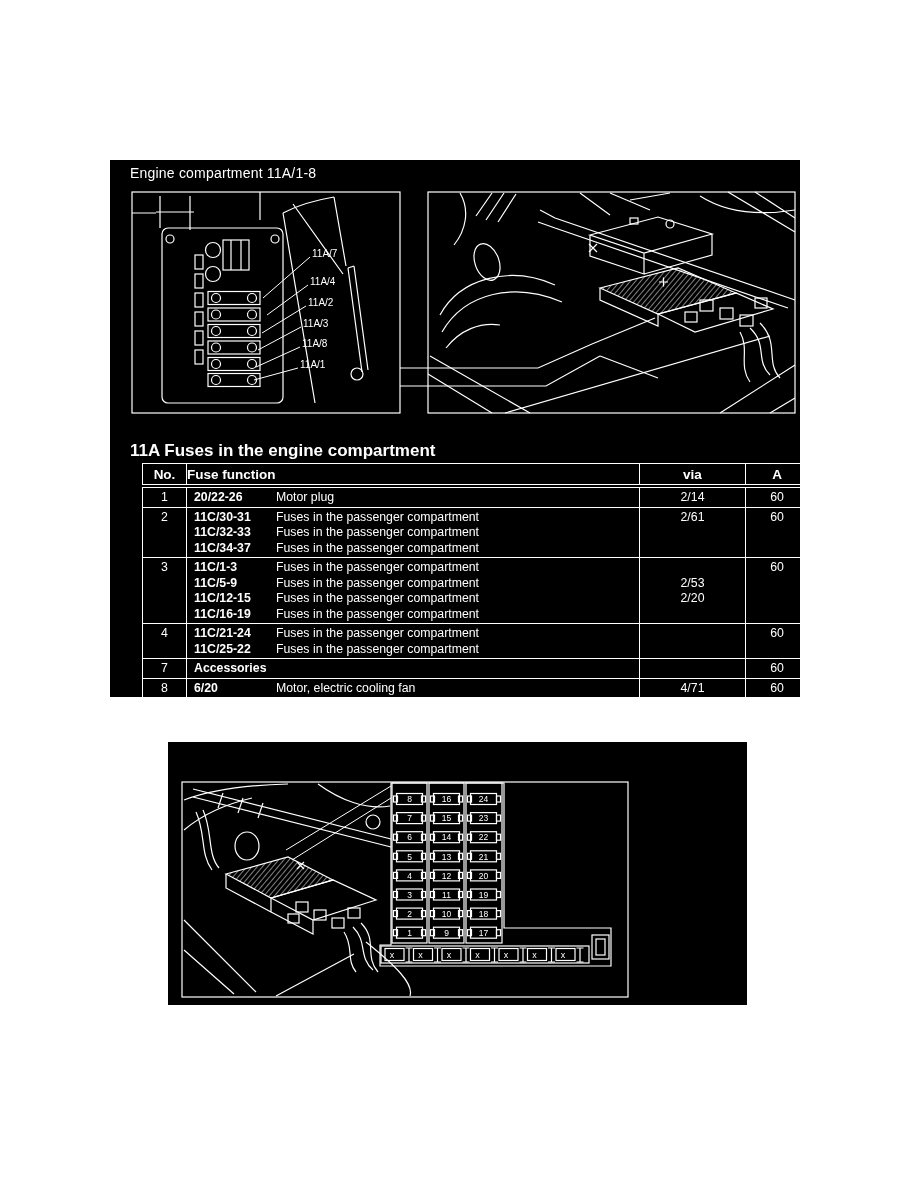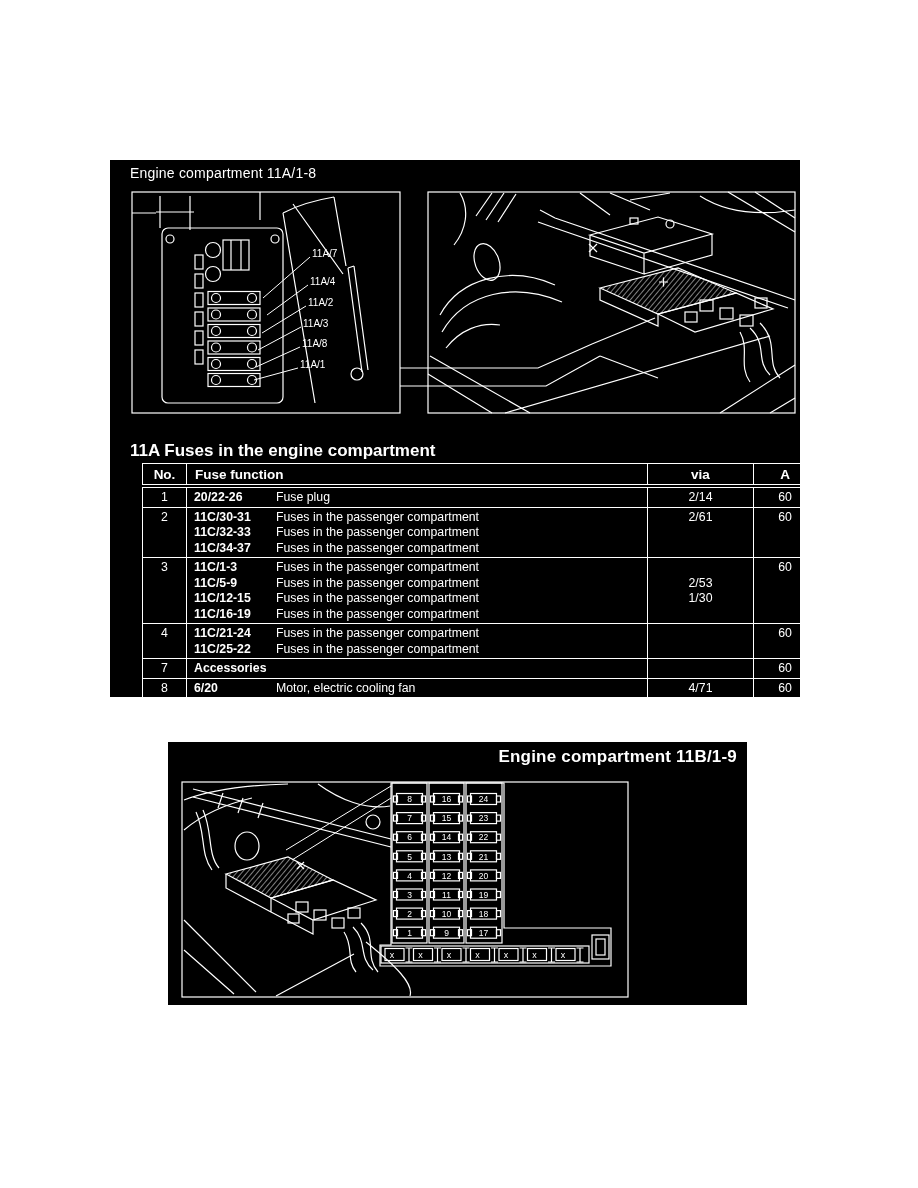--- a/index.html
+++ b/index.html
@@ -10,21 +10,21 @@
   .panel-b{left:168px;top:742px;width:579px;height:263px;}
   .panel-a-title{position:absolute;left:20px;top:5px;font-size:14px;font-weight:normal;letter-spacing:.2px;}
   .panel-b-title{position:absolute;right:10px;top:5px;font-size:17px;font-weight:bold;letter-spacing:.2px;}
   svg.art{position:absolute;left:0;top:0;}
   .caption{position:absolute;left:20px;top:281px;font-size:17px;font-weight:bold;}
   table.fuse-table{position:absolute;left:20px;top:303px;width:662px;border-collapse:collapse;
         table-layout:fixed;font-size:12.3px;color:#fff;margin-left:12px;}
   .fuse-table th,.fuse-table td{border:1px solid #fff;vertical-align:top;padding:0;}
   .fuse-table thead th{border-bottom:4px double #fff;font-size:13.5px;height:20px;vertical-align:middle;}
   th.c-no,col.c-no{width:43px;}
-  th.c-fn{width:452px;text-align:left;padding-left:8px;}
+  th.c-fn{width:452px;text-align:left;}
   th.c-via{width:105px;}
   th.c-a{width:62px;}
   td.c-no,th.c-no,td.c-via,th.c-via,td.c-a,th.c-a{text-align:center;}
   .fuse-table td{padding-top:2px;padding-bottom:1px;}
   .fline{height:15.5px;line-height:15.5px;white-space:nowrap;}
   .code{display:inline-block;min-width:82px;padding-left:7px;font-weight:bold;}
   svg text{font-family:"Liberation Sans",sans-serif;}
 </style>
 </head>
 <body>
@@ -140,21 +140,21 @@
           <th class="c-no">No.</th>
           <th class="c-fn">Fuse function</th>
           <th class="c-via">via</th>
           <th class="c-a">A</th>
         </tr>
       </thead>
       <tbody id="fuse-rows">
           <tr>
             <td class="c-no">1</td>
             <td class="c-fn">
-              <div class="fline"><span class="code">20/22-26</span><span class="desc">Fuse plug</span></div>
+              <div class="fline"><span class="code">20/22-26</span><span class="desc">Motor plug</span></div>
             </td>
             <td class="c-via">
               <div class="fline">2/14</div>
             </td>
             <td class="c-a">60</td>
           </tr>
           <tr>
             <td class="c-no">2</td>
             <td class="c-fn">
               <div class="fline"><span class="code">11C/30-31</span><span class="desc">Fuses in the passenger compartment</span></div>
@@ -172,21 +172,21 @@
             <td class="c-no">3</td>
             <td class="c-fn">
               <div class="fline"><span class="code">11C/1-3</span><span class="desc">Fuses in the passenger compartment</span></div>
               <div class="fline"><span class="code">11C/5-9</span><span class="desc">Fuses in the passenger compartment</span></div>
               <div class="fline"><span class="code">11C/12-15</span><span class="desc">Fuses in the passenger compartment</span></div>
               <div class="fline"><span class="code">11C/16-19</span><span class="desc">Fuses in the passenger compartment</span></div>
             </td>
             <td class="c-via">
               <div class="fline">&nbsp;</div>
               <div class="fline">2/53</div>
-              <div class="fline">1/30</div>
+              <div class="fline">2/20</div>
               <div class="fline">&nbsp;</div>
             </td>
             <td class="c-a">60</td>
           </tr>
           <tr>
             <td class="c-no">4</td>
             <td class="c-fn">
               <div class="fline"><span class="code">11C/21-24</span><span class="desc">Fuses in the passenger compartment</span></div>
               <div class="fline"><span class="code">11C/25-22</span><span class="desc">Fuses in the passenger compartment</span></div>
             </td>
@@ -380,16 +380,15 @@
             <rect x="359.5" y="206.5" width="19" height="12"></rect>
             <text x="366.5" y="216" text-anchor="middle" font-size="9" fill="#fff" stroke="none">x</text>
             <path d="M380,206 h7 M380,220 h7 M383.5,206 v14"></path>
             <rect x="388" y="206.5" width="19" height="12"></rect>
             <text x="395" y="216" text-anchor="middle" font-size="9" fill="#fff" stroke="none">x</text>
             <path d="M408.5,206 h7 M408.5,220 h7 M412,206 v14"></path>
           </g>
       </g>
     </svg>
 
-    <div class="panel-b-title">Engine compartment 11B/1-9</div>
   </section>
 
 </div>
 
 </body></html>

